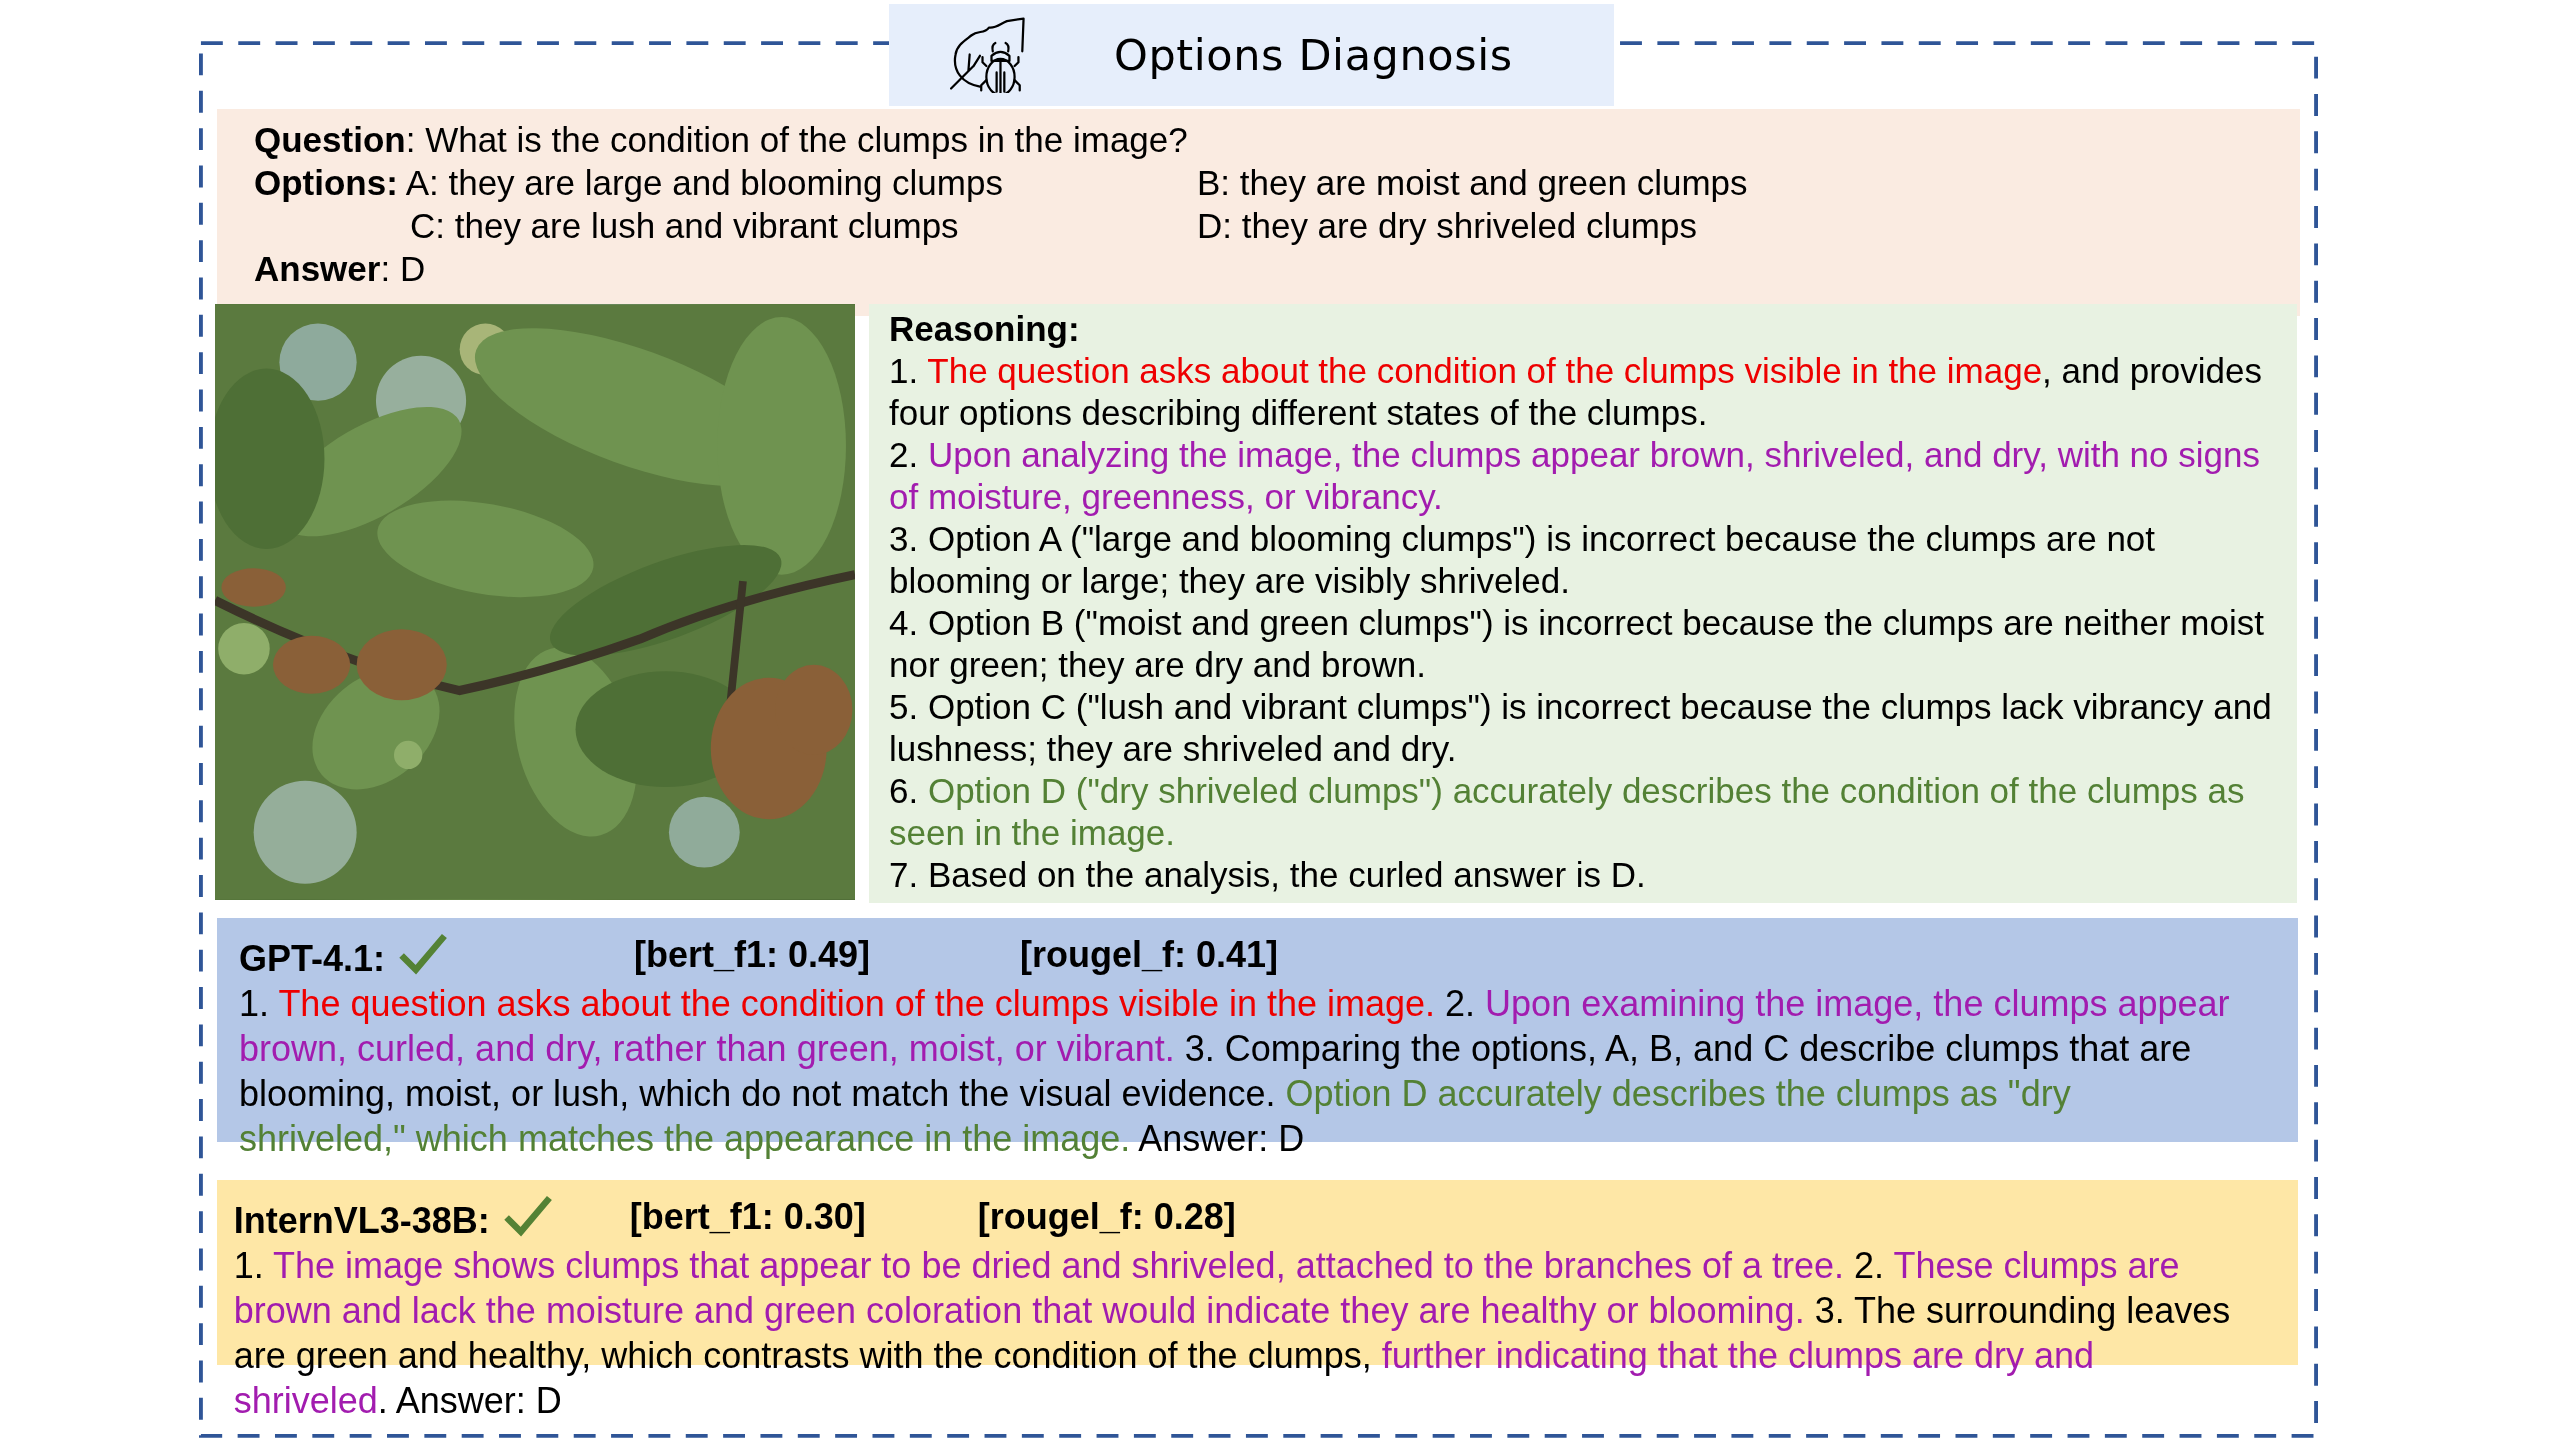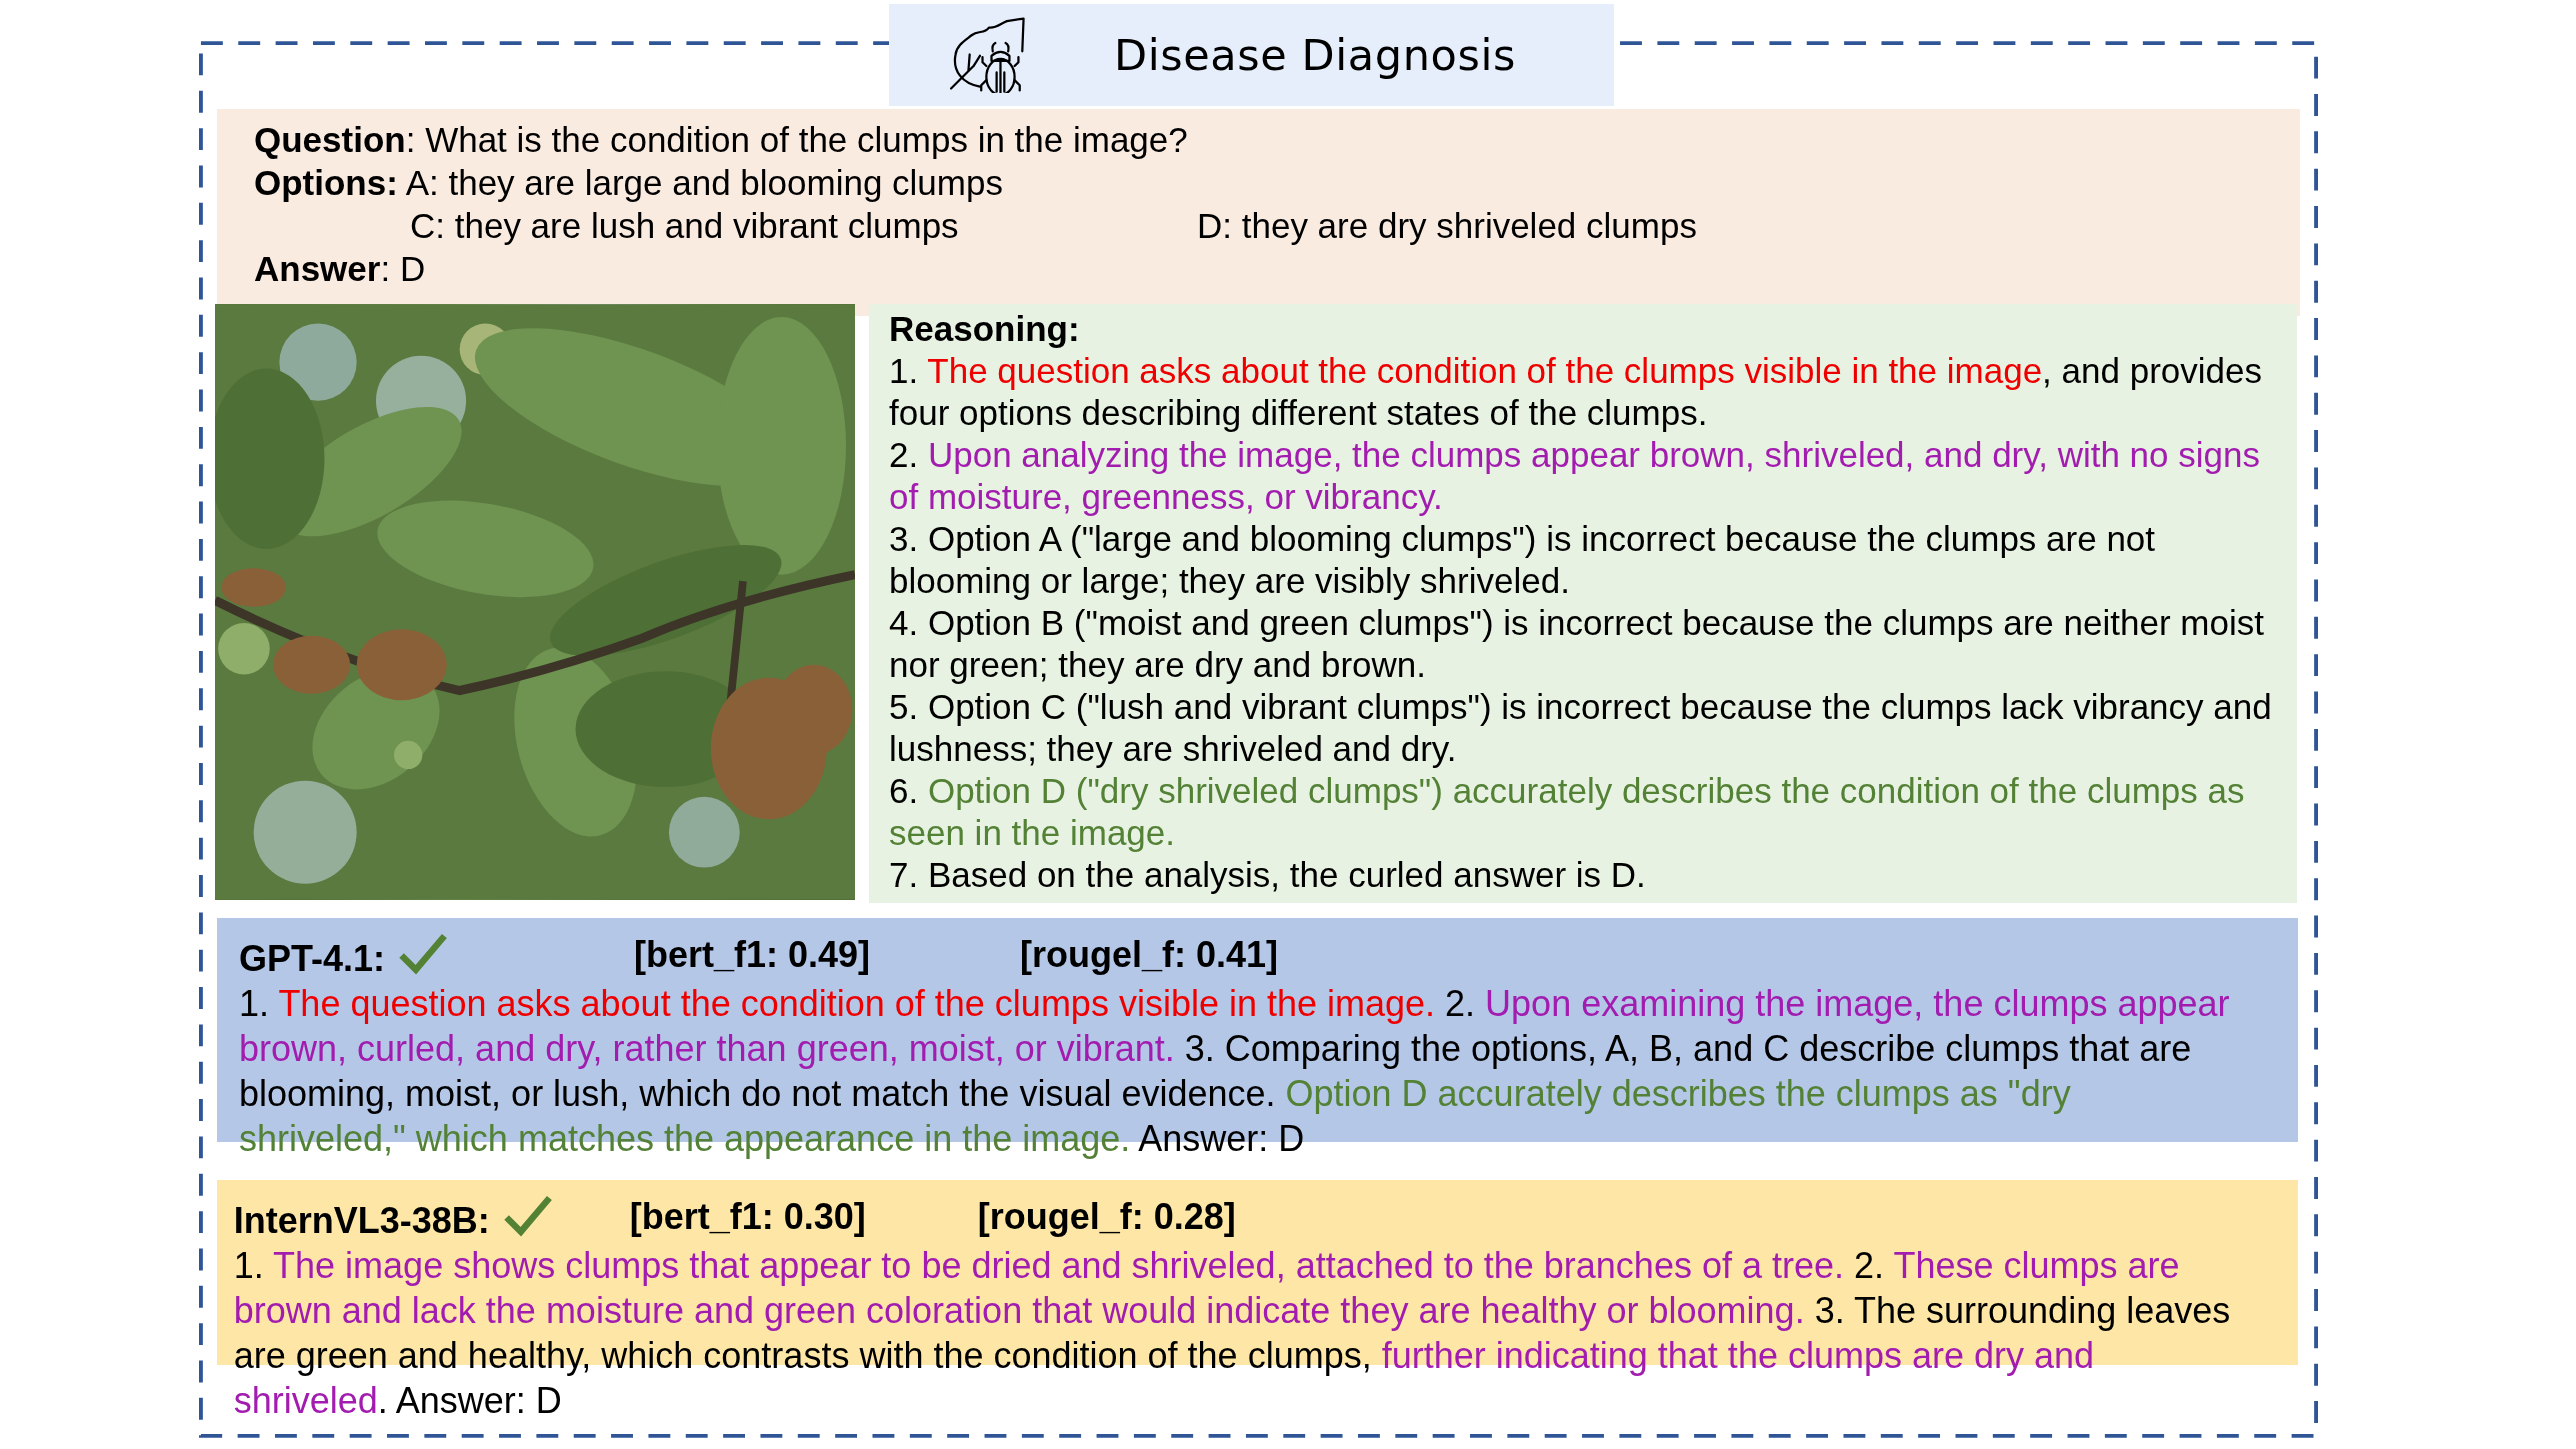--- a/index.html
+++ b/index.html
@@ -48,30 +48,31 @@
     <g fill="none" stroke="#000" stroke-width="3.5" stroke-linecap="round" stroke-linejoin="round">
       <path d="M50 125 M48 110 C20 105 5 85 10 60 C12 45 25 38 35 30 C45 22 55 28 62 18 C72 20 80 12 90 8 L116 4 L114 55"></path>
       <path d="M3 113 L38 78 M30 86 L32 60 M38 78 L48 62"></path>
       <ellipse cx="80" cy="95" rx="22" ry="28"></ellipse>
       <path d="M66 62 Q80 50 94 62 L94 70 L66 70 Z"></path>
       <path d="M80 70 L80 120 M74 88 L74 118 M86 88 L86 118"></path>
       <path d="M68 55 Q66 45 72 42 M92 55 Q94 45 88 42"></path>
       <path d="M58 78 L52 72 L52 64 M102 78 L108 72 L108 64 M58 100 L50 108 L50 116 M102 100 L110 108 L110 116"></path>
     </g>
   </svg>
-  <div class="title-text">Disease Diagnosis</div>
+  <div class="title-text">Options Diagnosis</div>
 </div>
 
 <div class="abs q-box">
   <div class="q-line">
     <span class="b">Question</span><span>: What is the condition of the clumps in the image?</span>
   </div>
   <div class="q-line">
     <span class="b">Options:</span>
     <span>A: they are large and blooming clumps</span>
+    <span class="optB">B: they are moist and green clumps</span>
   </div>
   <div class="q-line">
     <span class="optC">C: they are lush and vibrant clumps</span>
     <span class="optB">D: they are dry shriveled clumps</span>
   </div>
   <div class="q-line">
     <span class="b">Answer</span><span>: D</span>
   </div>
 </div>
 

